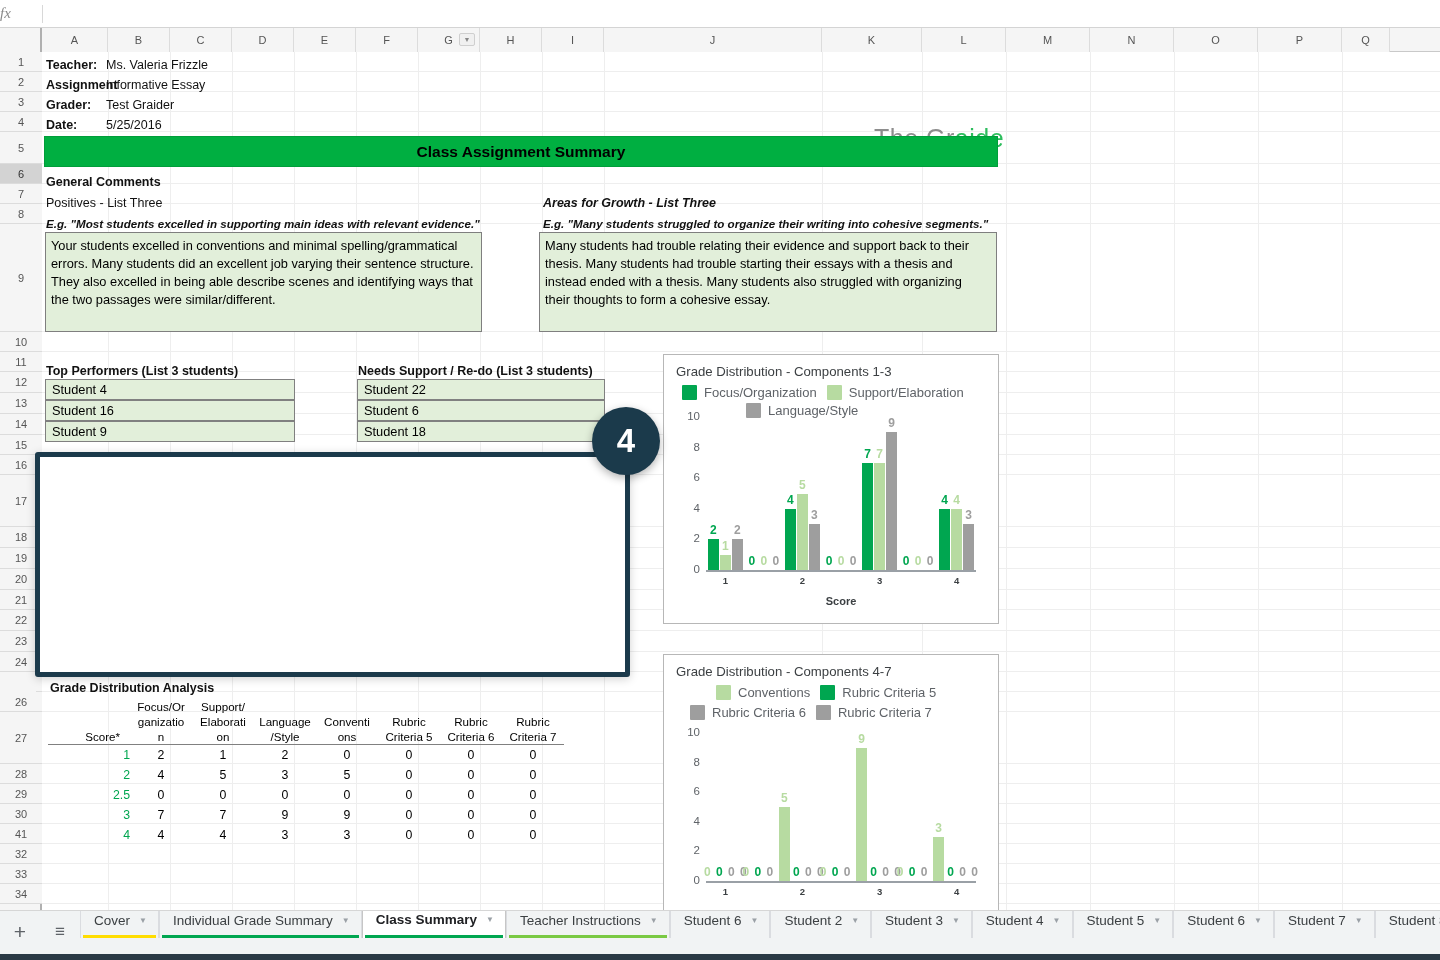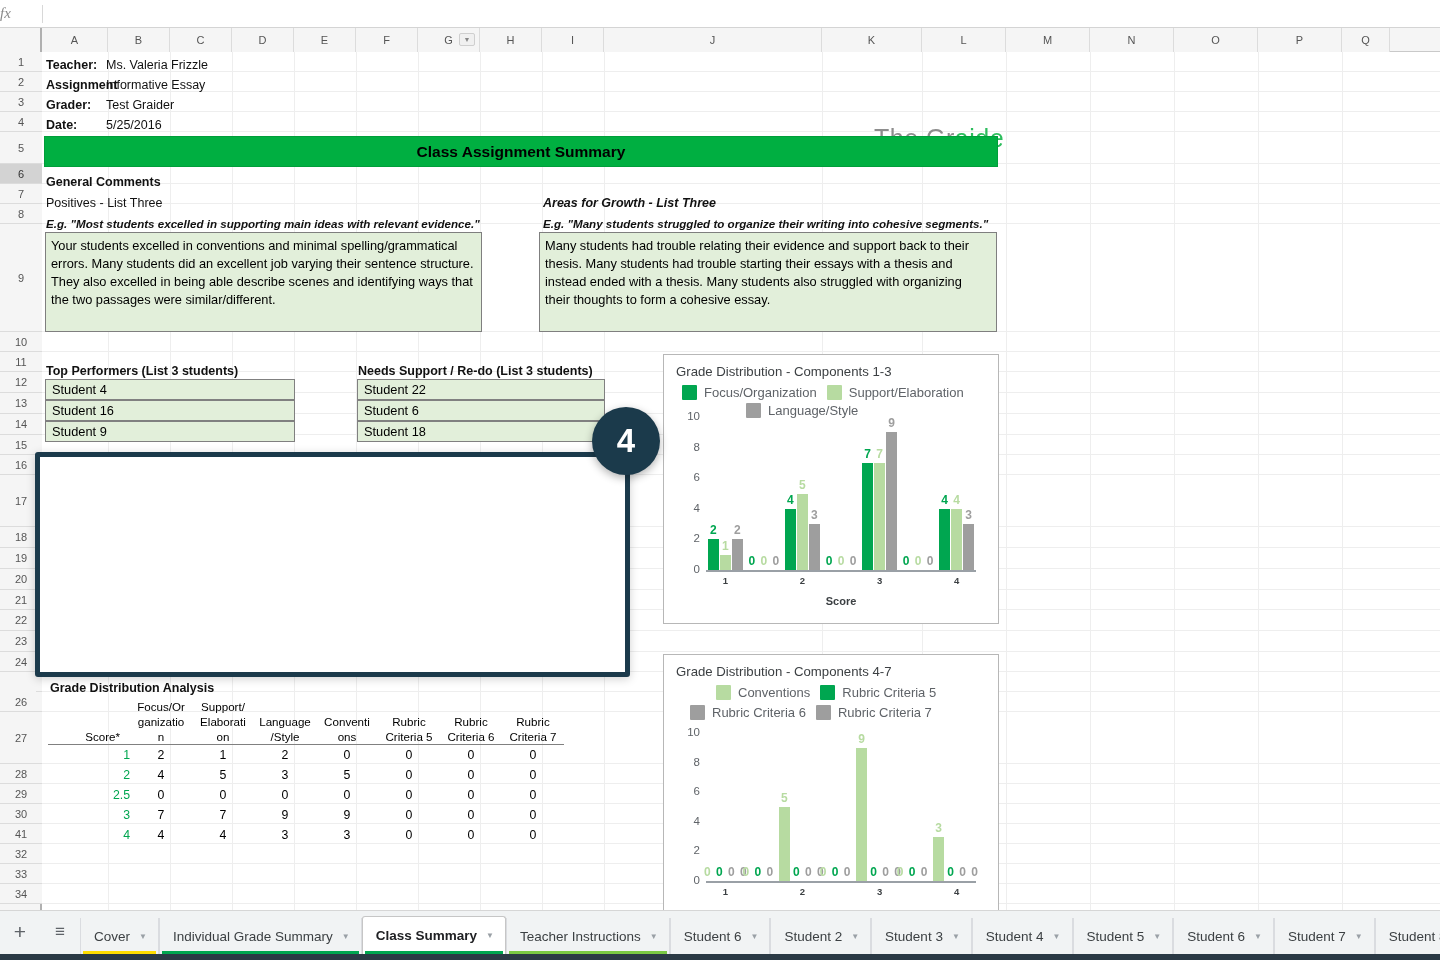--- a/index.html
+++ b/index.html
@@ -154,21 +154,21 @@
   .tabbar {
     position: absolute; left: 0; top: 910px; width: 1440px; height: 44px;
     background: #f1f3f4; border-top: 1px solid #d6d6d6;
     display: flex; align-items: flex-end; overflow: hidden;
   }
   .tb-btn {
     width: 40px; height: 44px; display: flex; align-items: center; justify-content: center;
     color: #5f6368; font-size: 21px; flex: 0 0 auto;
   }
   .tab {
-    height: 36px; margin-bottom: 0; padding: 0 11px 0 13px;
+    height: 36px; margin-bottom: 16px; padding: 0 11px 0 13px;
     display: flex; align-items: center; gap: 9px;
     background: #f1f3f4; border-left: 1px solid #dadce0; border-right: 1px solid #dadce0;
     font-size: 13.5px; color: #3c4043; white-space: nowrap; position: relative;
     flex: 0 0 auto;
   }
   .tab.active {
     background: #fff; border: 1px solid #c6c6c6; border-bottom: none;
     height: 38px; font-weight: bold; color: #202124; border-radius: 3px 3px 0 0;
   }
   .tab .arrow { font-size: 8px; color: #9aa0a6; }

